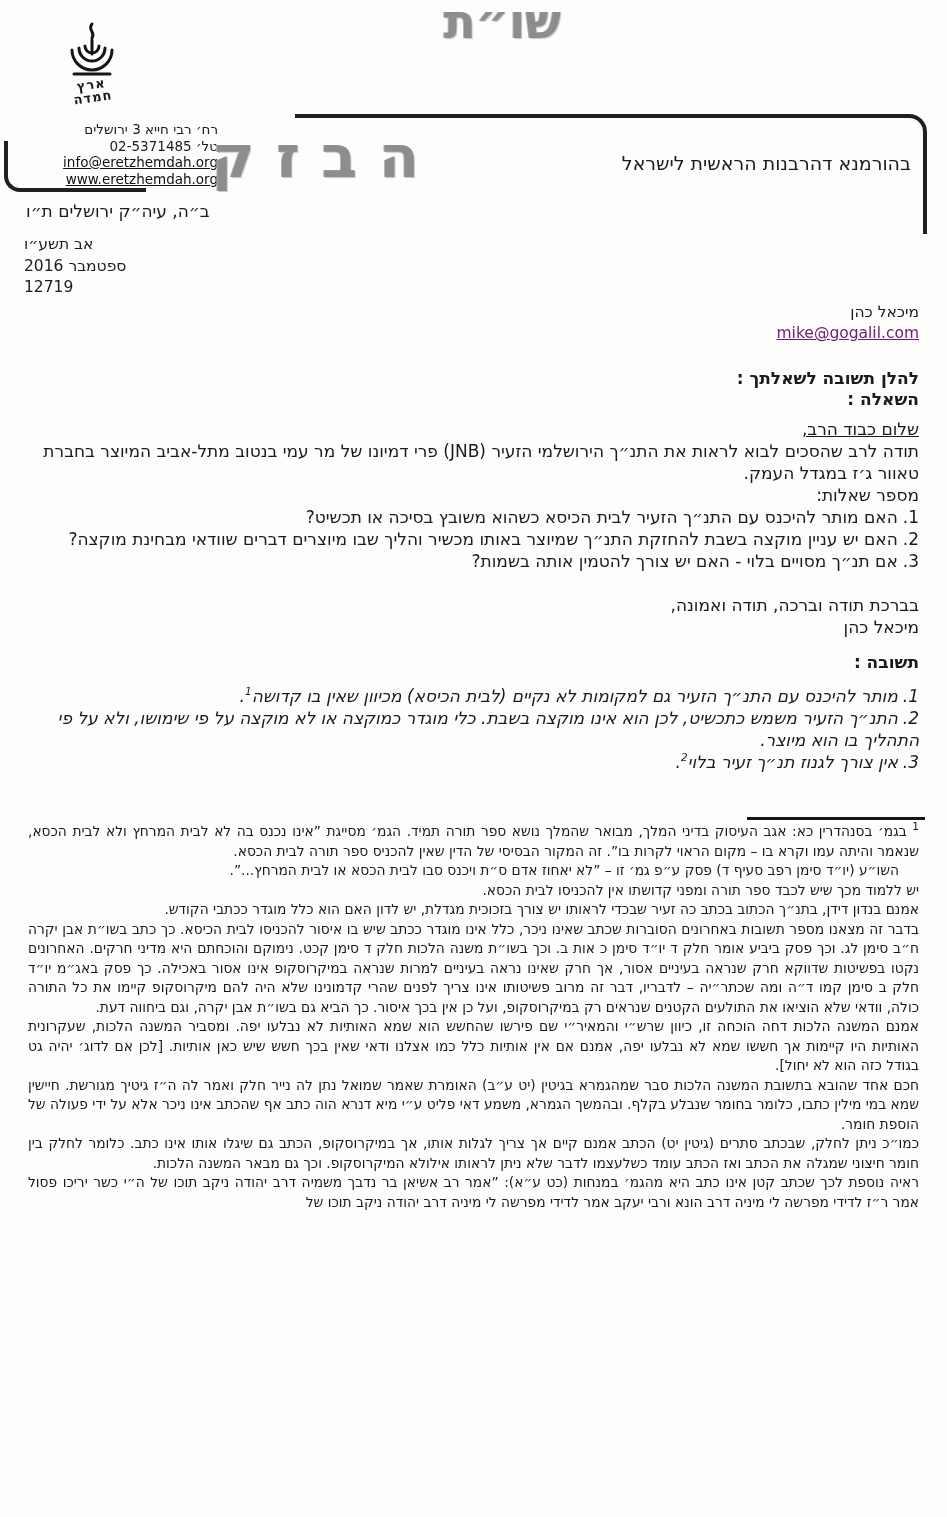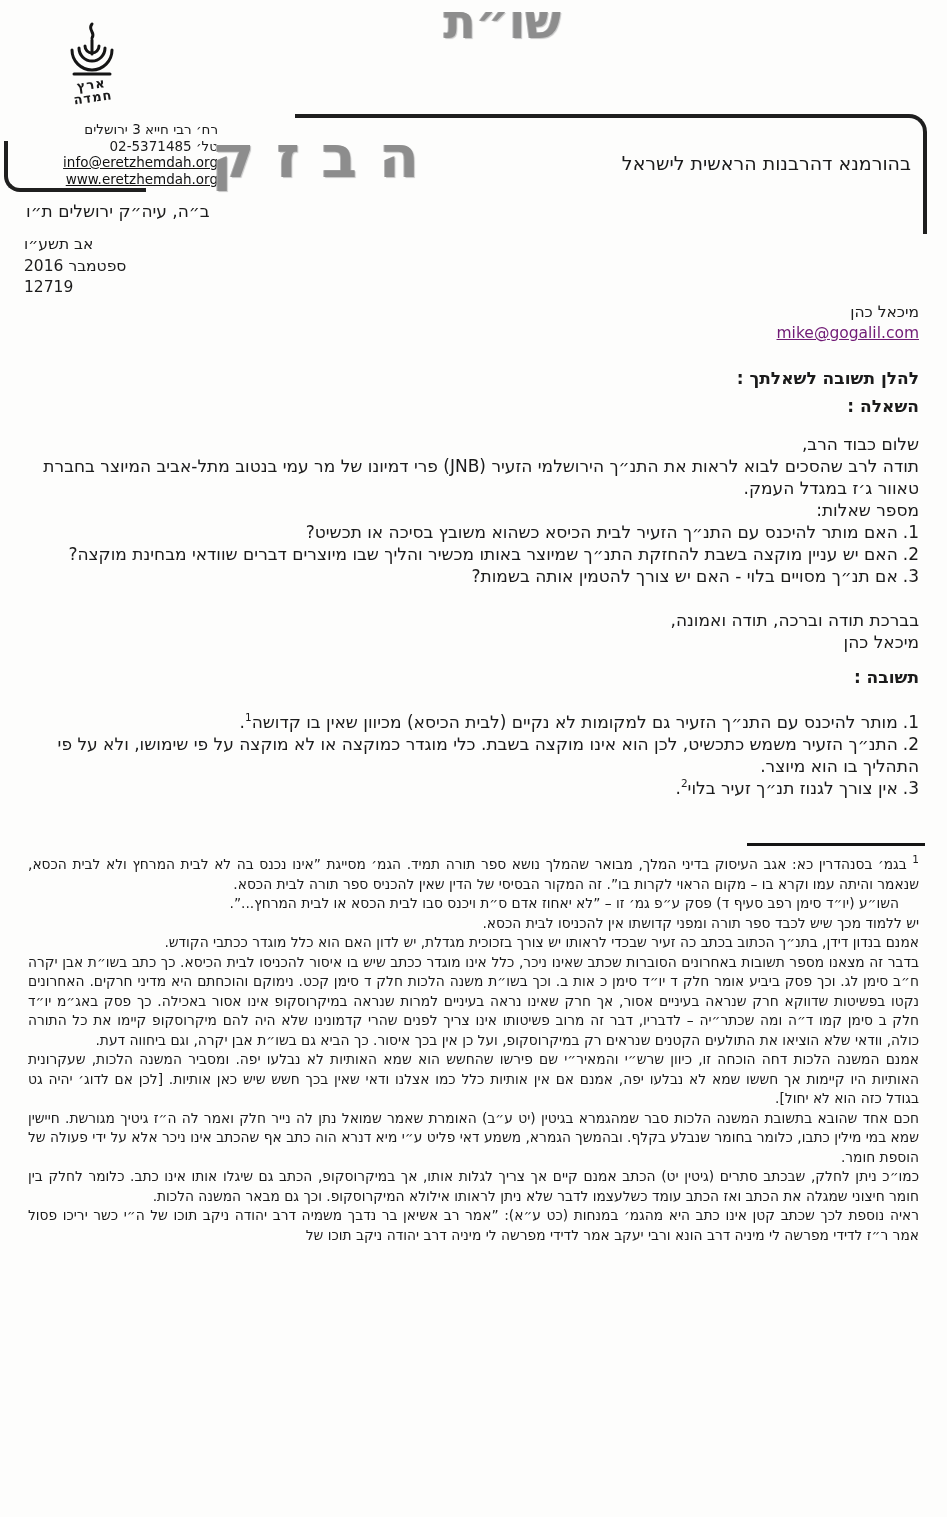--- a/index.html
+++ b/index.html
@@ -52,40 +52,40 @@
   .dateblock{
     position:absolute;left:24px;top:234px;
     font-size:15.5px;line-height:21.5px;text-align:left;
   }
   
   .content{padding:302px 28px 0;font-size:17px;line-height:22px;}
   .recipient{font-size:15.5px;line-height:21px;}
   .recipient a{color:#701a75;text-decoration:underline;direction:ltr;unicode-bidi:embed;}
   .hdr{font-weight:bold;font-size:17px;line-height:21px;}
   .hdr-intro{margin-top:24px;}
-  .hdr-q{margin-top:7px;}
+  .hdr-q{}
   .hdr-a{margin-top:14px;}
-  .greeting{margin-top:16px;}
+  .greeting{margin-top:8px;text-decoration:underline;}
   .para{margin:0;}
   .qlist{margin:0;}
   .item .num{margin-left:5px;}
   .closing{margin-top:22px;}
-  .answer-list{margin-top:23px;}
+  .answer-list{margin-top:12px;font-style:italic;}
   sup{font-size:10.5px;line-height:0;}
   
   .footnotes{margin-top:44px;}
   .fn-sep{
     width:178px;height:0;border-top:3px solid #141414;
     margin-left:-28px; 
     margin-right:auto;
   }
   
   .fn-sep{margin-right:-6px;margin-left:auto;}
   .fn-body{
-    margin-top:9px;
+    margin-top:2px;
     font-size:13.8px;line-height:19.5px;
     text-align:justify;text-justify:inter-word;
   }
   .fn-body p{margin:0;}
   .fn-indent{text-indent:20px;}
 </style>
 </head>
 <body>
 
 <div class="page">

